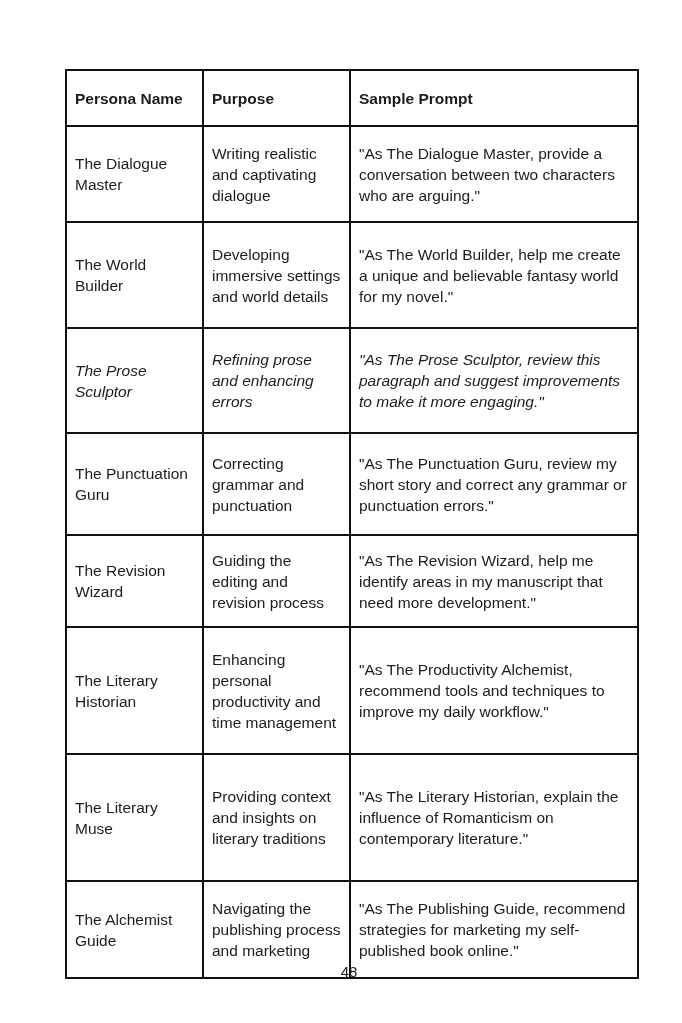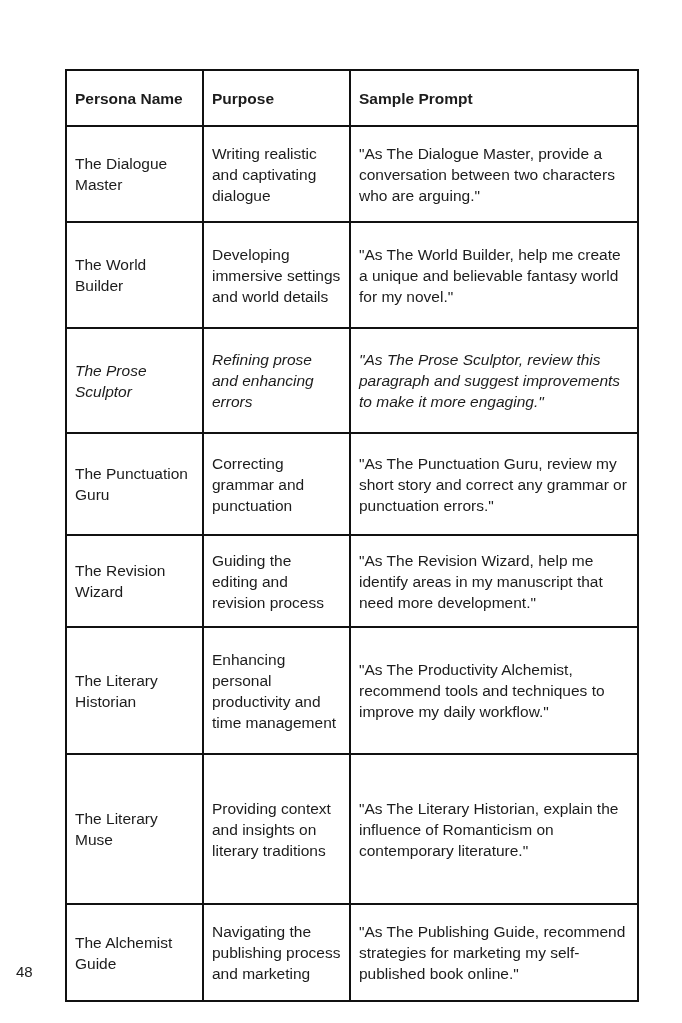--- a/index.html
+++ b/index.html
@@ -37,28 +37,28 @@
     font-weight: 700;
     height: 56px;
     font-size: 15.5px;
   }
   tbody tr:nth-child(1) { height: 96px; }
   tbody tr:nth-child(2) { height: 106px; }
   tbody tr:nth-child(3) { height: 105px; font-style: italic; }
   tbody tr:nth-child(4) { height: 102px; }
   tbody tr:nth-child(5) { height: 92px; }
   tbody tr:nth-child(6) { height: 127px; }
-  tbody tr:nth-child(7) { height: 150px; }
+  tbody tr:nth-child(7) { height: 127px; }
   tbody tr:nth-child(8) { height: 97px; }
   .page-number {
     position: absolute;
     left: 16px;
     right: 0;
     top: 962px;
-    text-align: left;
+    text-align: center;
     font-size: 15px;
     line-height: 20px;
     color: #1c1c1c;
   }
 </style>
 </head>
 <body>
 
 <div class="page">
 

